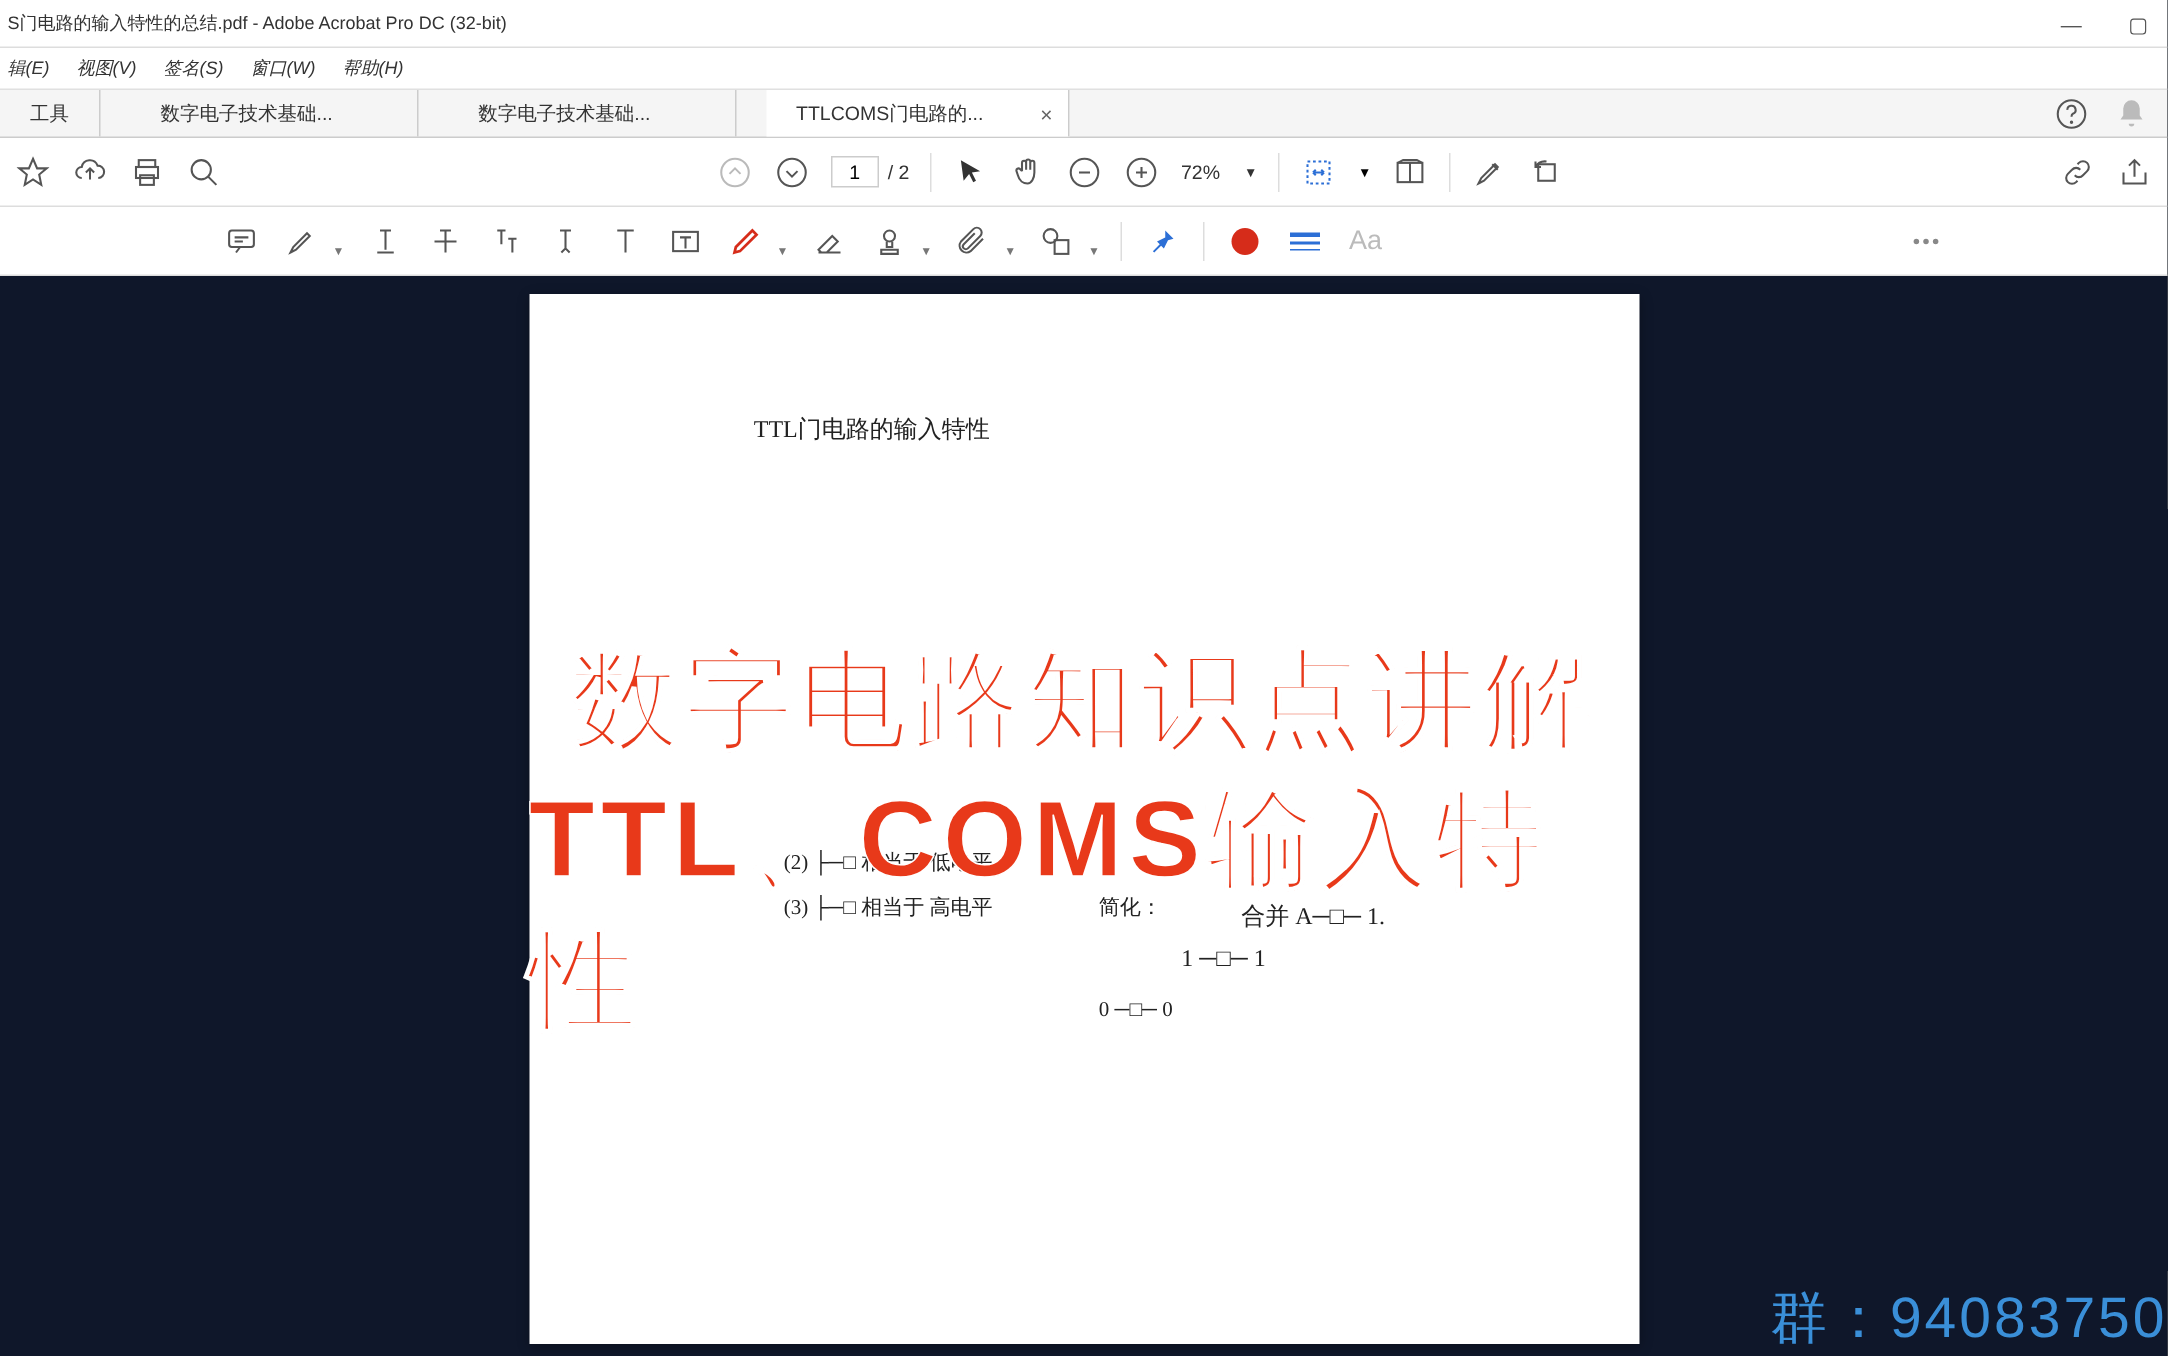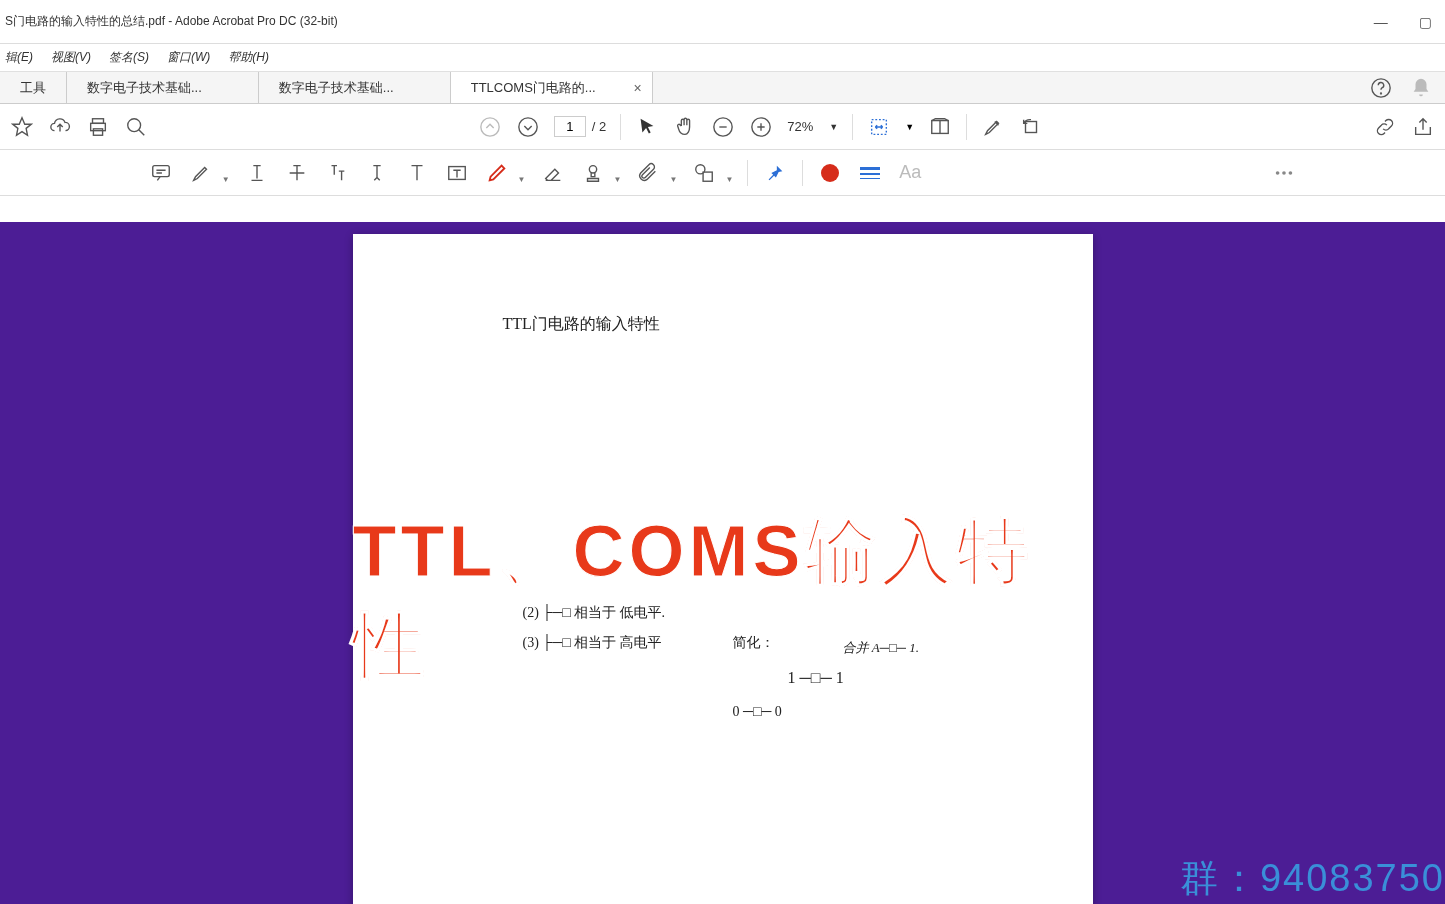--- a/index.html
+++ b/index.html
@@ -1,27 +1,27 @@
 <!DOCTYPE html>
 <html><head>
   <meta charset="utf-8">
   <style>
     * { margin: 0; padding: 0; box-sizing: border-box; font-family: "Microsoft YaHei", sans-serif; }
     body { background: #000; width: 1445px; height: 904px; overflow: hidden; }
     .app { background: #fff; width: 100%; height: 100%; display: flex; flex-direction: column; }
 
-    .titlebar { height: 44px; background: #fff; display: flex; align-items: center; padding: 0 5px; font-size: 12px; color: #333; border-bottom: 1px solid #ddd; }
+    .titlebar { height: 32px; background: #fff; display: flex; align-items: center; padding: 0 5px; font-size: 12px; color: #333; border-bottom: 1px solid #ddd; }
     .titlebar-text { flex: 1; }
     .win-controls { display: flex; gap: 15px; font-size: 14px; color: #555; }
     .win-btn { cursor: pointer; padding: 2px 8px; }
 
     .menubar { height: 28px; background: #fff; display: flex; align-items: center; padding: 0 5px; gap: 18px; font-size: 12px; color: #333; border-bottom: 1px solid #e0e0e0; font-style: italic; }
     .menu-item { cursor: pointer; }
 
-    .tabbar { height: 32px; background: #f5f5f5; display: flex; align-items: stretch; border-bottom: 1px solid #ccc; }
+    .tabbar { height: 32px; background: #f5f5f5; display: flex; align-items: stretch; border-bottom: 1px solid #ccc; gap: 20px; }
     .tab { padding: 0 56px 0 20px; display: flex; align-items: center; font-size: 13px; color: #333; border-right: 1px solid #ccc; position: relative; min-width: 170px; cursor: pointer; }
     .tab.active { background: #fff; }
     .tab-close { position: absolute; right: 10px; font-size: 14px; color: #666; cursor: pointer; }
 
     .toolbar1 { height: 46px; background: #fff; display: flex; align-items: center; padding: 0 10px; gap: 14px; border-bottom: 1px solid #ddd; }
     .toolbar1 .spacer { flex: 1; }
     .tb-icon { width: 24px; height: 24px; display: flex; align-items: center; justify-content: center; color: #555; cursor: pointer; fill: none; stroke: currentColor; stroke-width: 1.5; }
     .tb-sep { width: 1px; height: 26px; background: #ddd; }
     .page-ind { font-size: 13px; color: #333; display: flex; align-items: center; gap: 6px; }
     .page-input { width: 32px; text-align: center; border: 1px solid #ccc; padding: 2px 0; font-size: 13px; }
@@ -29,34 +29,34 @@
     .zoom-caret { font-size: 9px; }
 
     .toolbar2 { height: 46px; background: #fff; display: flex; align-items: center; justify-content: center; padding: 0 10px; gap: 14px; border-bottom: 1px solid #ddd; }
     .t2-icon { width: 26px; height: 26px; display: flex; align-items: center; justify-content: center; color: #555; cursor: pointer; }
     .t2-caret { font-size: 8px; margin-left: -6px; margin-top: 14px; color: #777; }
     .red-dot { width: 18px; height: 18px; background: #d62c1a; border-radius: 50%; }
     .blue-lines { display: flex; flex-direction: column; gap: 3px; }
     .blue-lines div { width: 20px; height: 3px; background: #2c6fd6; }
     .pin { color: #2c6fd6; }
 
-    .workspace { flex: 1; background: #4c1d95; display: flex; justify-content: center; align-items: flex-start; padding: 12px 0; overflow: hidden; position: relative; margin-top: 26px; }
+    .workspace { flex: 1; background: #0f172a; display: flex; justify-content: center; align-items: flex-start; padding: 12px 0; overflow: hidden; position: relative; }
     .page { background: #fff; width: 740px; height: 700px; position: relative; box-shadow: 0 2px 8px rgba(0,0,0,0.3); }
 
     .overlay { position: absolute; top: 0; left: 0; width: 100%; height: 100%; display: flex; flex-direction: column; align-items: center; justify-content: center; padding-top: 30px; }
     .overlay-line { font-size: 72px; font-weight: bold; color: #e8391a; -webkit-text-stroke: 1px #fff; letter-spacing: 4px; line-height: 1.3; }
 
     .handwriting { position: absolute; font-family: "Comic Sans MS", cursive; color: #222; }
     .hw-title { top: 80px; left: 150px; font-size: 16px; }
     .hw-2 { top: 370px; left: 170px; font-size: 14px; }
     .hw-3 { top: 400px; left: 170px; font-size: 14px; }
     .hw-4 { top: 400px; left: 380px; font-size: 14px; }
     .hw-5 { top: 435px; left: 435px; font-size: 16px; }
     .hw-6 { top: 470px; left: 380px; font-size: 14px; }
-    .hw-7 { top: 405px; left: 490px; font-size: 13px; font-style: italic; }
+    .hw-7 { top: 405px; left: 475px; font-size: 16px; }
 
     .watermark { position: absolute; bottom: 0; right: 0; font-size: 38px; color: #3a8fd8; font-weight: 400; letter-spacing: 2px; }
 
     .right-tools { position: absolute; right: 10px; top: 10px; display: flex; gap: 16px; color: #999; }
 
     svg { width: 22px; height: 22px; }
   </style>
 </head>
 <body>
 
@@ -328,19 +328,20 @@
     <div class="page">
       <div class="handwriting hw-title">TTL门电路的输入特性</div>
       <div class="handwriting hw-2">(2) ├─□ 相当于 低电平.</div>
       <div class="handwriting hw-3">(3) ├─□ 相当于 高电平</div>
       <div class="handwriting hw-4">简化：</div>
       <div class="handwriting hw-5">1 ─□─ 1</div>
       <div class="handwriting hw-6">0 ─□─ 0</div>
       <div class="handwriting hw-7">合并 A─□─ 1.</div>
 
       <div class="overlay">
+        <div class="overlay-line">数字电路知识点讲解</div>
         <div class="overlay-line">TTL、COMS输入特性</div>
       </div>
     </div>
     <div class="watermark">群：94083750</div>
   </div>
 
 </div>
 
 </body></html>

